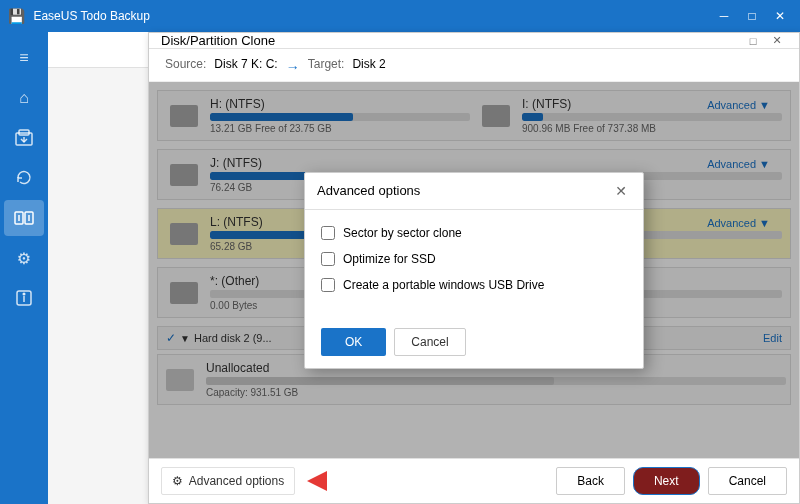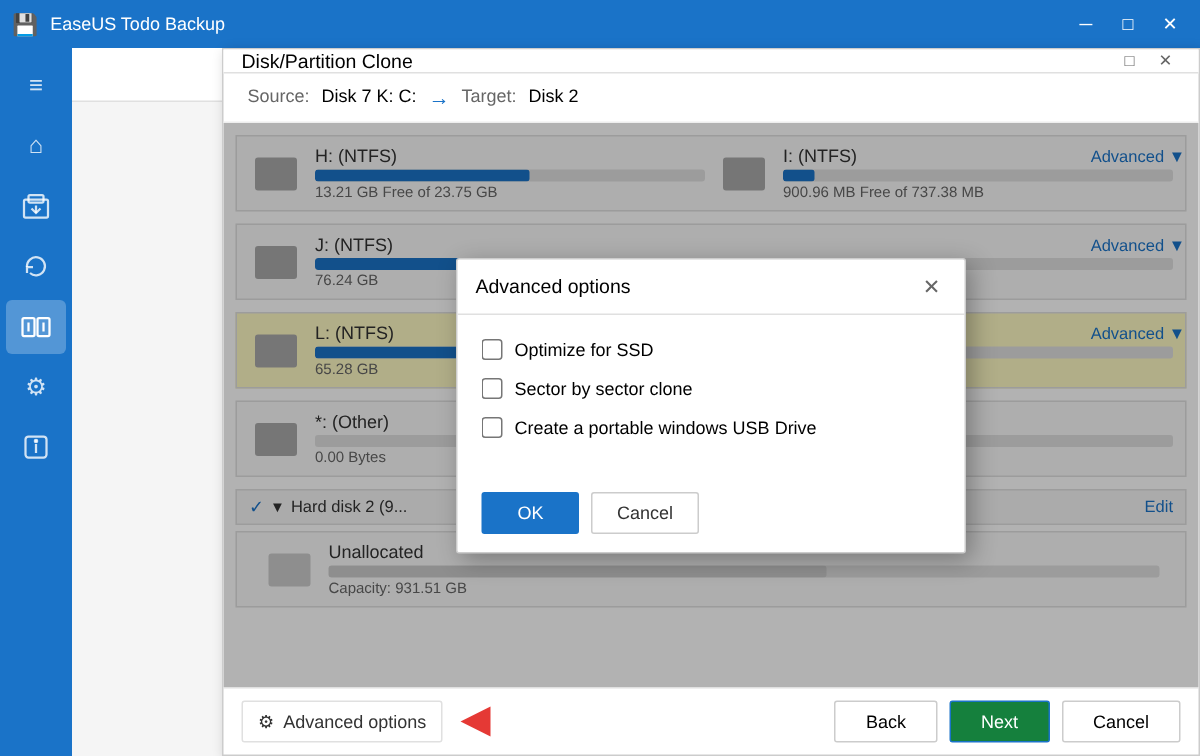--- a/index.html
+++ b/index.html
@@ -145,21 +145,21 @@
       height: 100%;
       background: #1a73c8;
       border-radius: 2px;
     }
     .partition-size-text { font-size: 10px; color: #666; }
     .partition-col { flex: 1; }
 
     
     .advanced-btn {
       position: absolute;
-      right: 0;
+      right: 20px;
       background: transparent;
       border: none;
       color: #1a73c8;
       font-size: 11px;
       cursor: pointer;
       display: flex; align-items: center; gap: 2px;
     }
 
     
     .clone-bottom-bar {
@@ -182,23 +182,24 @@
     .spacer { flex: 1; }
     .nav-btn {
       padding: 6px 20px;
       border: 1px solid #ccc;
       background: white;
       cursor: pointer;
       font-size: 12px;
       border-radius: 2px;
     }
     .nav-btn.primary {
-      background: #15803d;
+      background: #7f1d1d;
       color: white;
       border-color: #1a73c8;
+      border-radius: 10px;
     }
 
     
     .modal-overlay {
       position: absolute;
       top: 0; left: 0; right: 0; bottom: 0;
       background: rgba(0,0,0,0.3);
       z-index: 10;
       display: flex;
       align-items: center;
@@ -436,47 +437,47 @@
           </div>
         </div>
 
         <div class="hard-disk-header">
           <span class="check-icon">✓</span>
           <span style="font-size:10px;">▼</span>
           <span>Hard disk 2 (9...</span>
           <span class="edit-link">Edit</span>
         </div>
 
-        <div style="display:flex; gap:8px; border:1px solid #e0e0e0; background:#fafafa; padding:6px 17px;">
+        <div style="display:flex; gap:8px; border:1px solid #e0e0e0; background:#fafafa; padding:6px 4px;">
           <div style="display:flex;align-items:center;justify-content:center;width:36px;">
             <div style="width:28px;height:22px;background:#ccc;border-radius:2px;"></div>
           </div>
           <div class="partition-col">
             <div class="partition-name">Unallocated</div>
             <div class="partition-bar-container">
               <div class="partition-bar-fill" style="width:60%;background:#ccc;"></div>
             </div>
             <div class="partition-size-text">Capacity: 931.51 GB</div>
           </div>
         </div>
 
         <div class="modal-overlay">
           <div class="modal">
             <div class="modal-title-bar">
               <span>Advanced options</span>
               <button class="modal-close">✕</button>
             </div>
             <div class="modal-body">
               <div class="checkbox-row">
+                <input type="checkbox" id="opt2" style="">
+                <label for="opt2">Sector by sector clone</label>
+              </div>
+              <div class="checkbox-row">
                 <input type="checkbox" id="opt1" style="">
                 <label for="opt1">Optimize for SSD</label>
-              </div>
-              <div class="checkbox-row">
-                <input type="checkbox" id="opt2" style="">
-                <label for="opt2">Sector by sector clone</label>
               </div>
               <div class="checkbox-row">
                 <input type="checkbox" id="opt3" style="">
                 <label for="opt3">Create a portable windows USB Drive</label>
               </div>
             </div>
             <div class="modal-footer">
               <button class="modal-ok-btn">OK</button>
               <button class="modal-cancel-btn">Cancel</button>
             </div>

